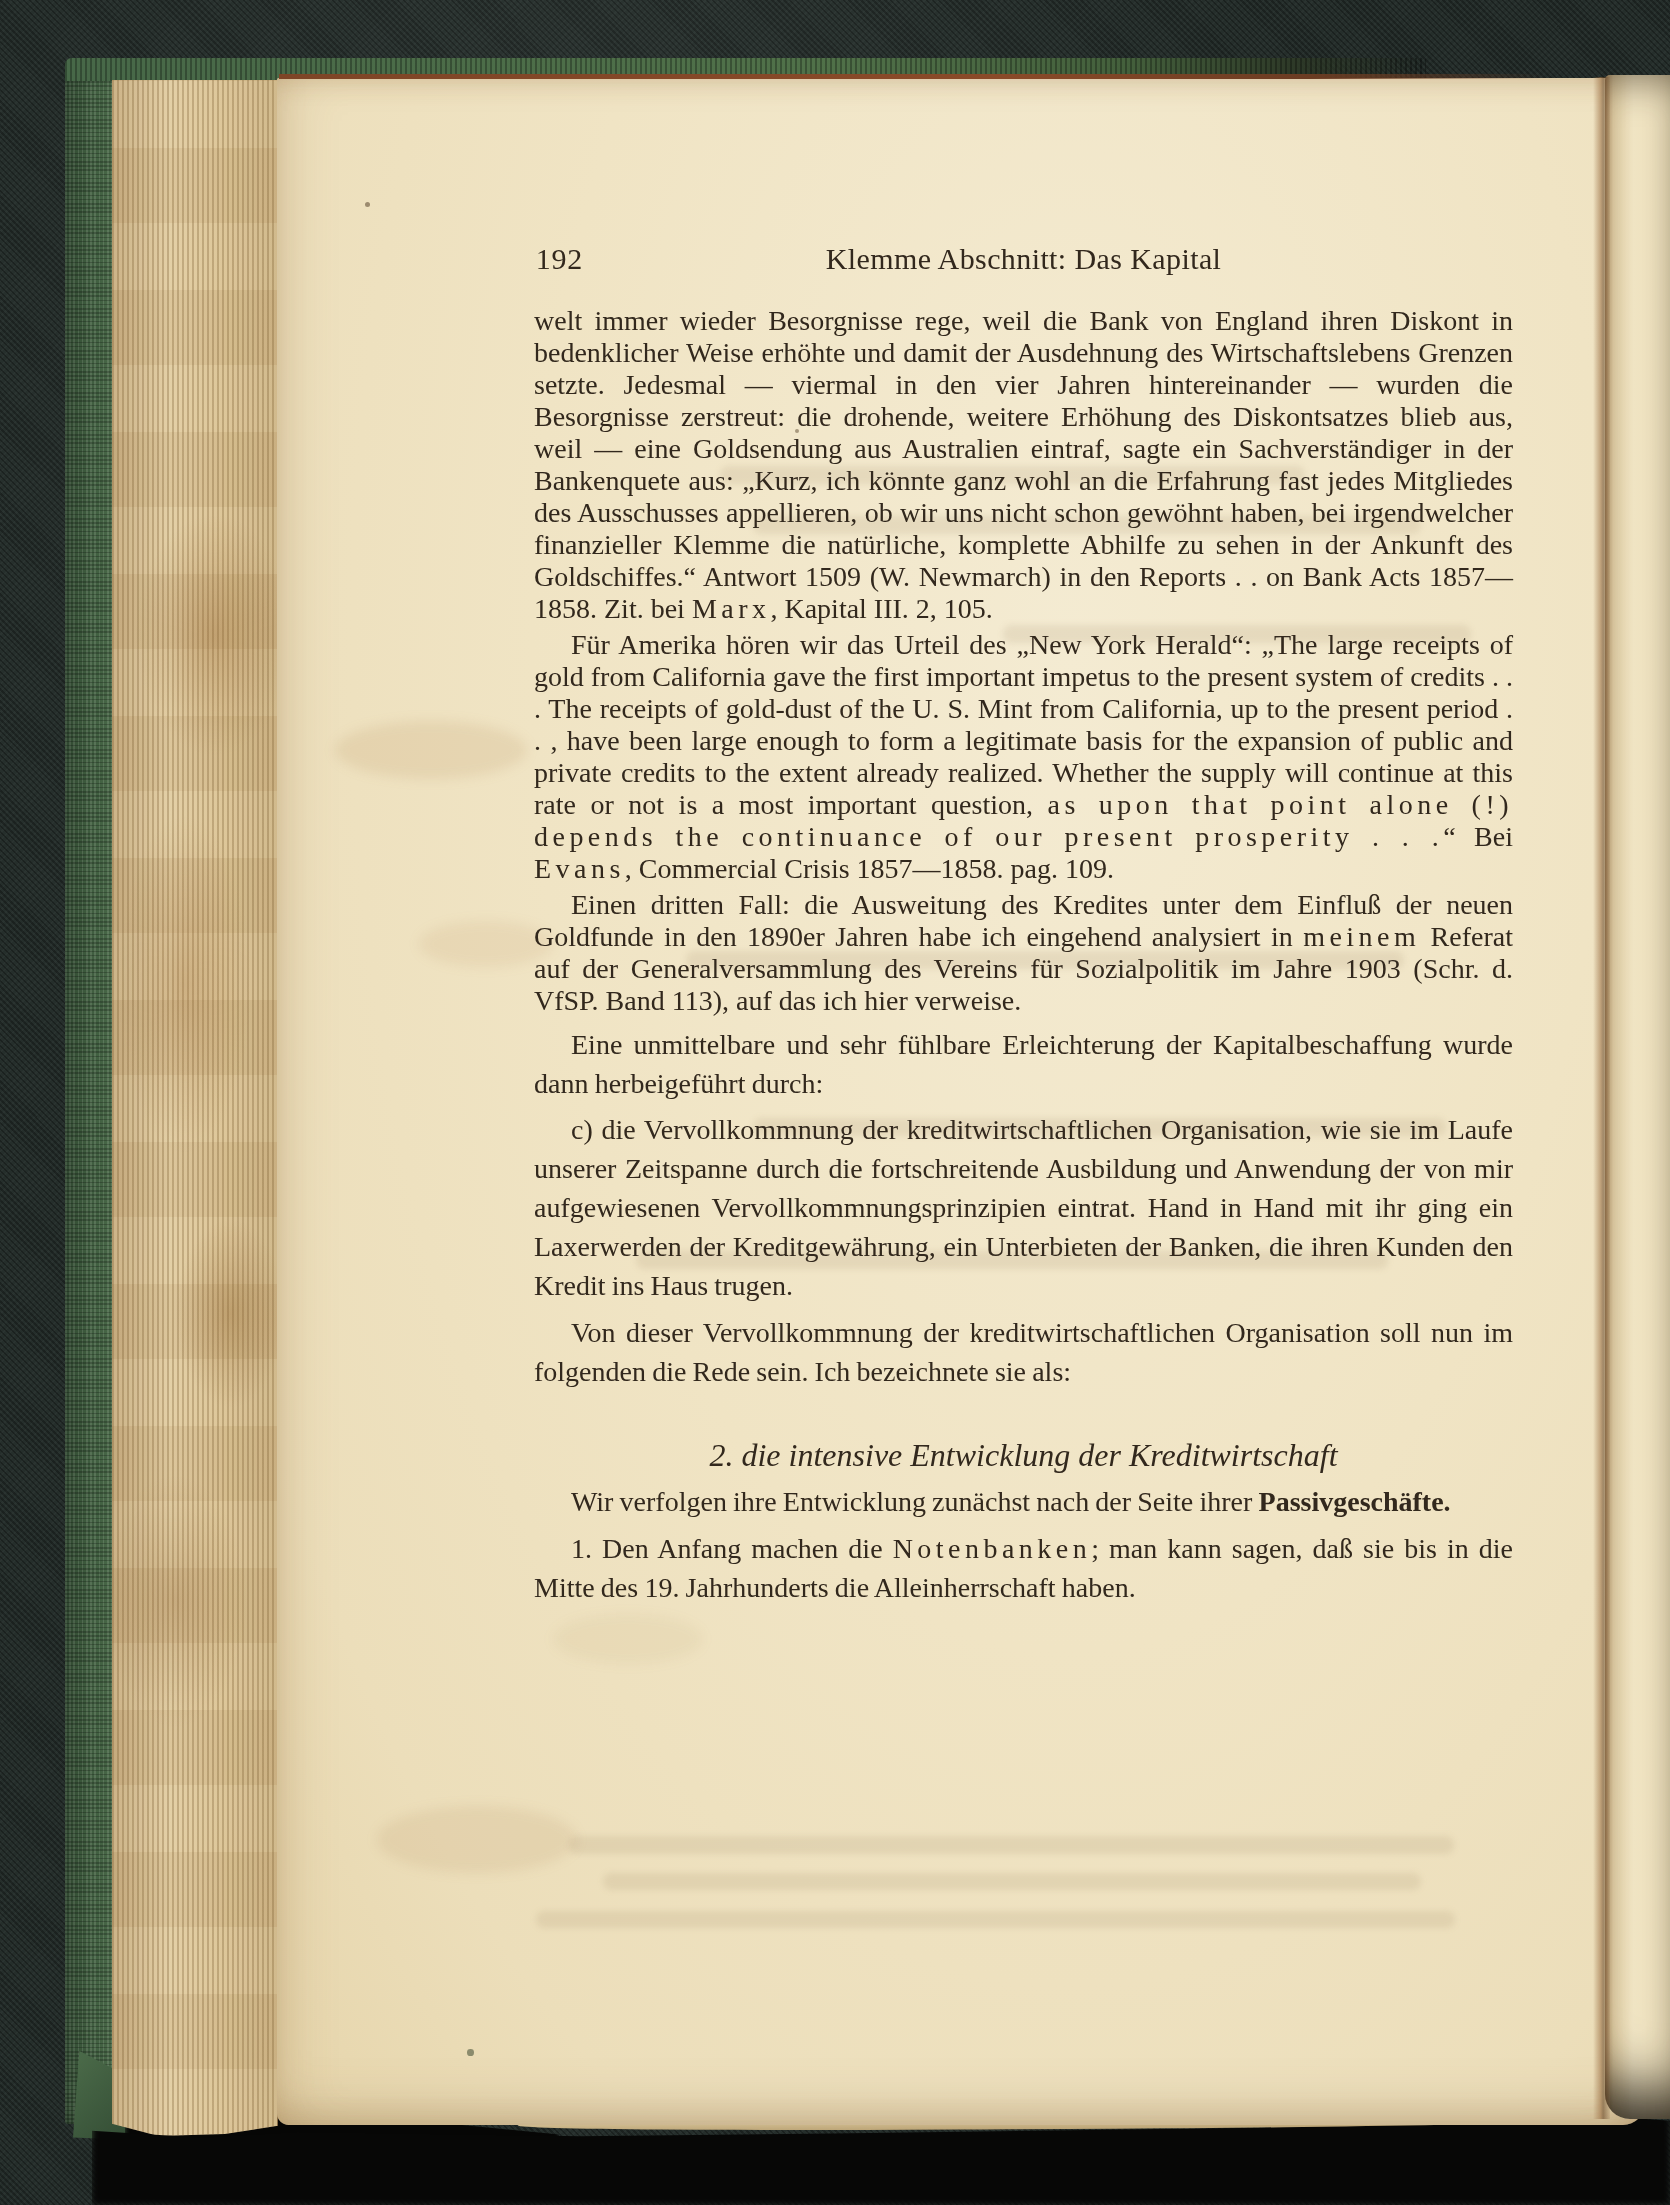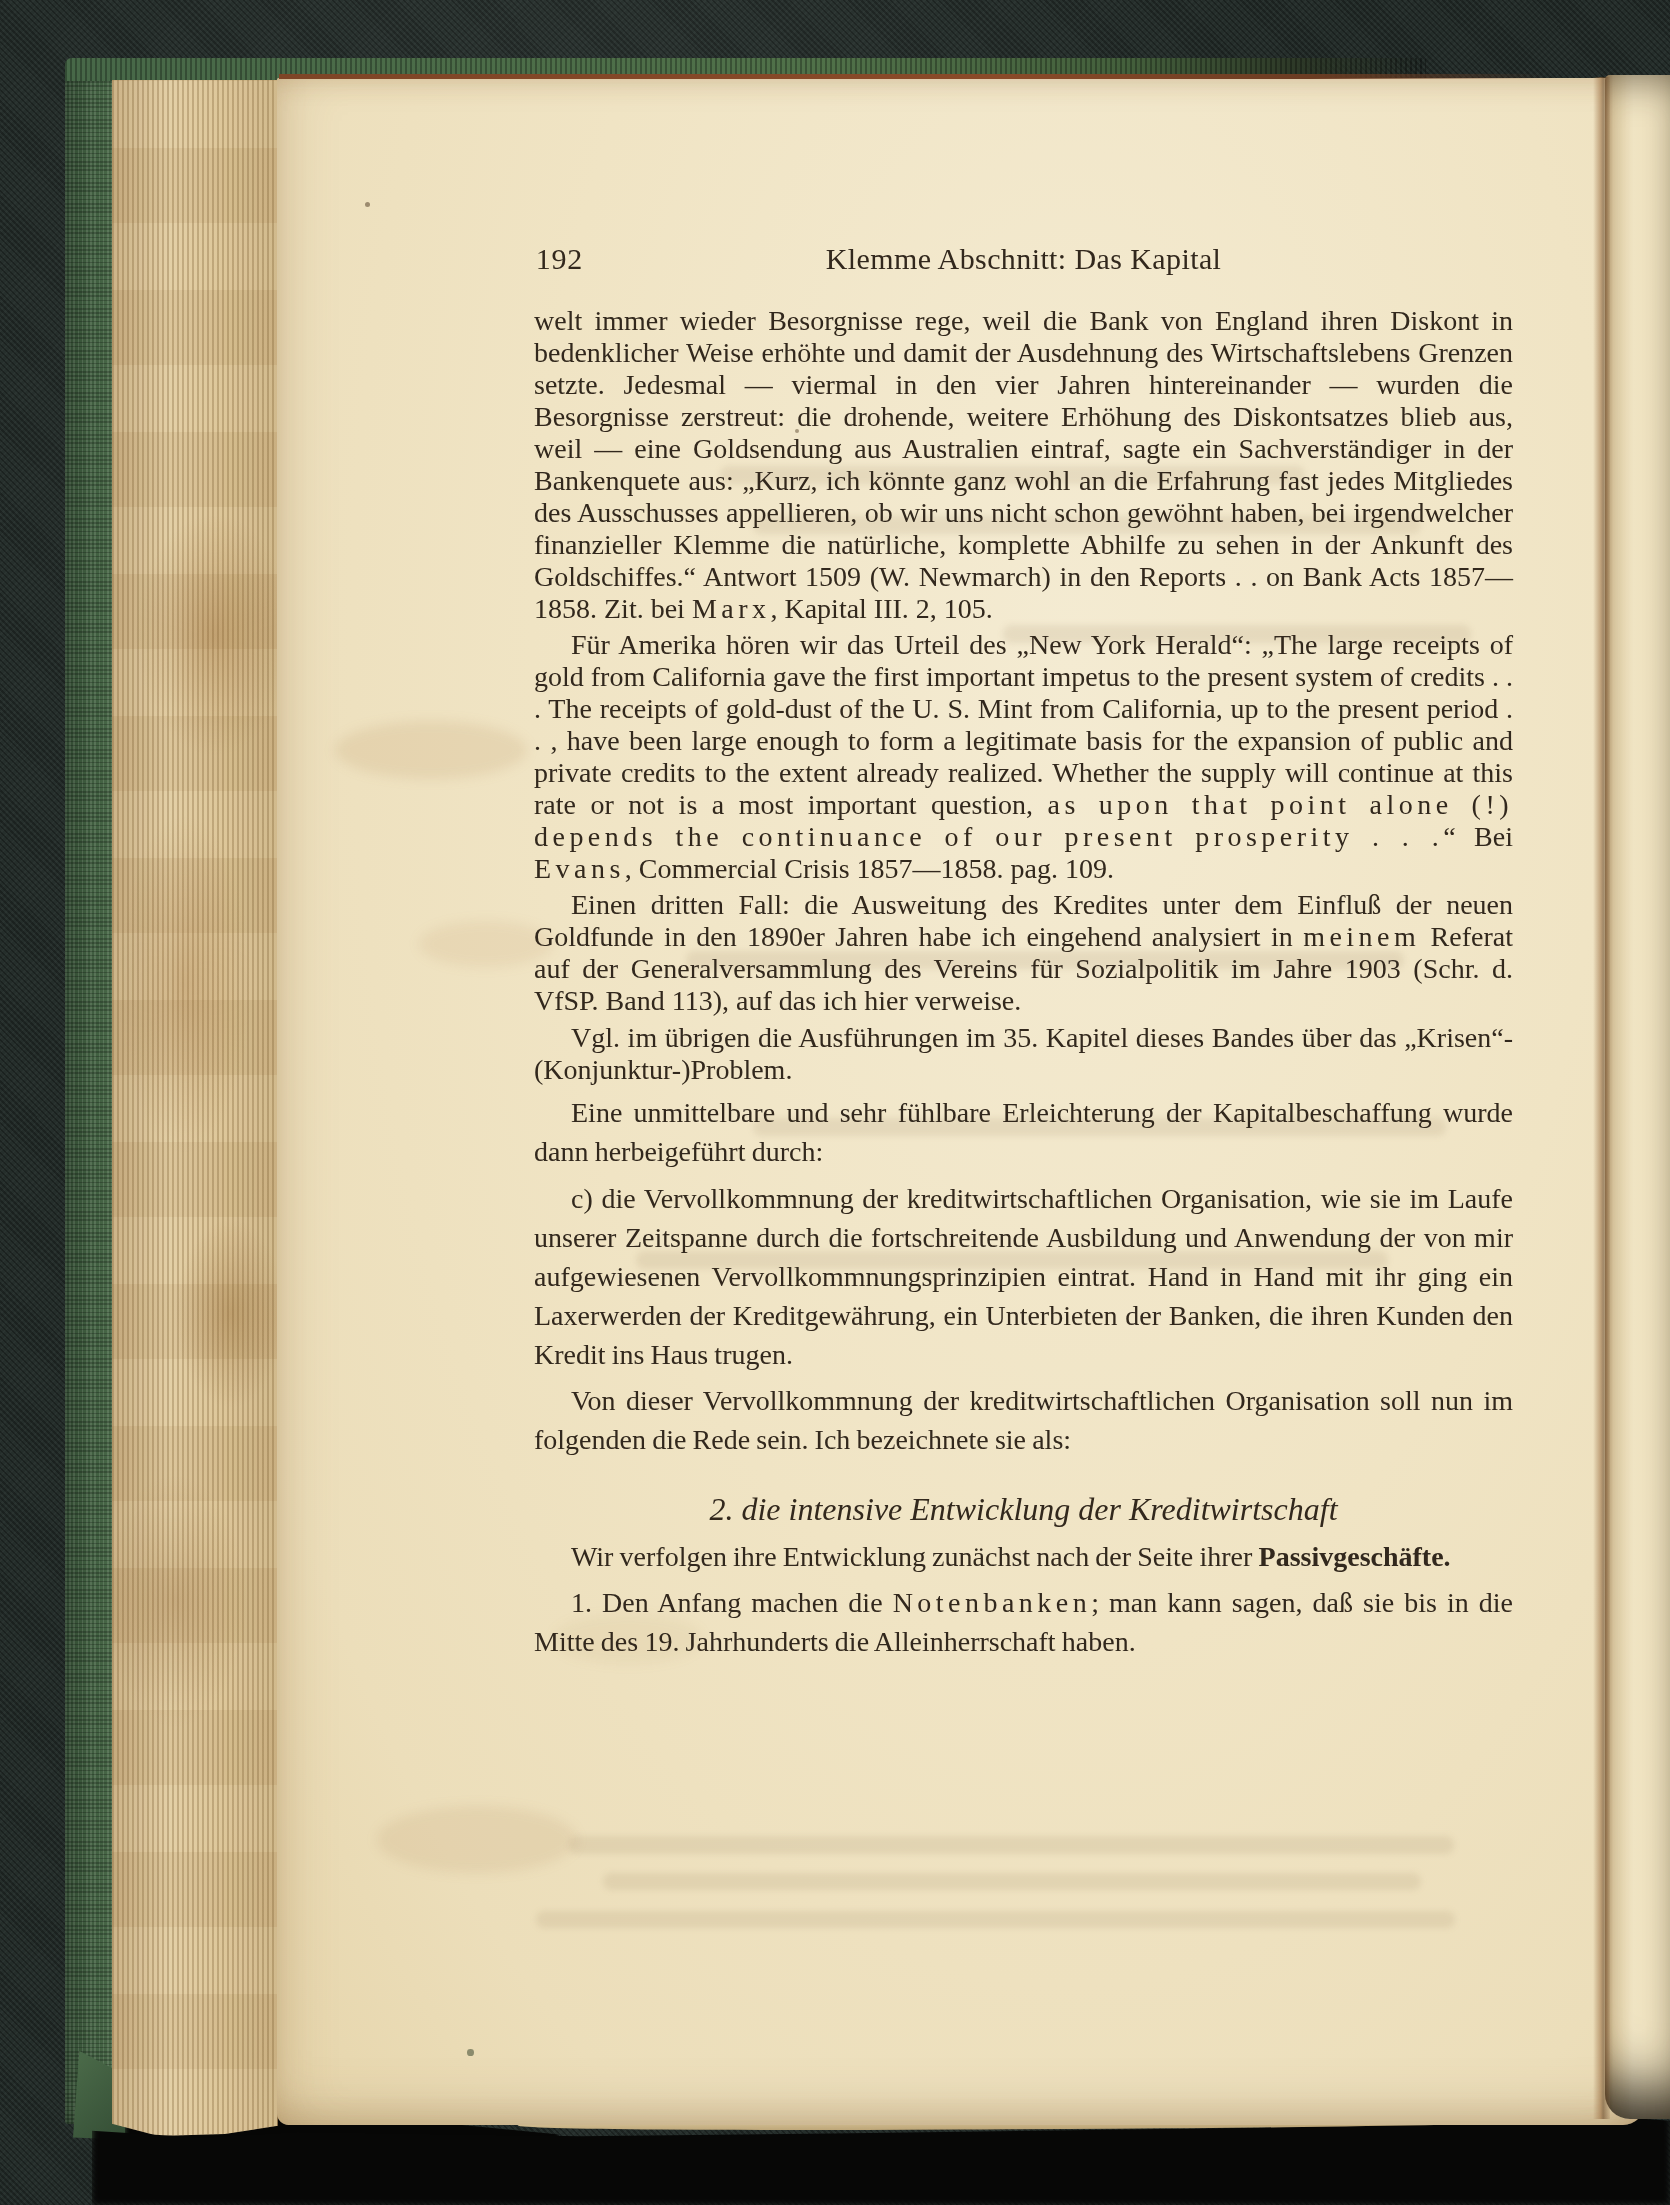--- a/index.html
+++ b/index.html
@@ -90,21 +90,21 @@
     font-size:30px;line-height:37px;}
   .folio{position:absolute;left:1.7px;top:0;letter-spacing:0.8px;}
   .running-title{position:absolute;left:0;top:0;width:100%;text-align:center;letter-spacing:0.4px;}
   .text-block{position:absolute;left:257px;top:227px;width:979px;}
   .para{margin:0;text-align:justify;hyphens:manual;}
   .para.small{font-size:28px;line-height:32px;}
   .para.small + .para.small{margin-top:4.2px;}
   .para.normal{font-size:28px;line-height:39px;margin-top:7.5px;word-spacing:-0.8px;}
   .para.indent{text-indent:37px;}
   .para.heading-italic{font-style:italic;font-size:32px;line-height:40px;text-align:center;
-    margin-top:30px;text-indent:0;}
+    margin-top:44px;text-indent:0;}
   .para.heading-bold{font-weight:bold;font-size:28px;line-height:37px;text-align:center;
     margin-top:15px;margin-bottom:5px;text-indent:0;}
   .seg-spaced{letter-spacing:0.16em;}
   .seg-bold{font-weight:bold;}
 </style>
 </head>
 <body>
 
 <div id="scene">
   <div class="backdrop"></div>
@@ -141,21 +141,20 @@
 
     <div class="page-inner">
       <div class="page-header">
         <span class="folio">192</span>
         <span class="running-title">Klemme Abschnitt: Das Kapital</span>
       </div>
       <div class="text-block">
           <p class="para small"><span>welt immer wieder Besorgnisse rege, weil die Bank von England ihren Diskont in bedenklicher Weise erhöhte und damit der Ausdehnung des Wirtschaftslebens Grenzen setzte. Jedesmal — viermal in den vier Jahren hintereinander — wurden die Besorgnisse zerstreut: die drohende, weitere Erhöhung des Diskontsatzes blieb aus, weil — eine Goldsendung aus Australien eintraf, sagte ein Sachverständiger in der Bankenquete aus: „Kurz, ich könnte ganz wohl an die Erfahrung fast jedes Mitgliedes des Ausschusses appellieren, ob wir uns nicht schon gewöhnt haben, bei irgendwelcher finanzieller Klemme die natürliche, komplette Abhilfe zu sehen in der Ankunft des Goldschiffes.“ Antwort 1509 (W. Newmarch) in den Reports . . on Bank Acts 1857—1858. Zit. bei </span><span class="seg-spaced">Marx</span><span>, Kapital III. 2, 105.</span></p>
           <p class="para small indent"><span>Für Amerika hören wir das Urteil des „New York Herald“: „The large receipts of gold from California gave the first important impetus to the present system of credits . . . The receipts of gold-dust of the U. S. Mint from California, up to the present period . . , have been large enough to form a legitimate basis for the expansion of public and private credits to the extent already realized. Whether the supply will continue at this rate or not is a most important question, </span><span class="seg-spaced">as upon that point alone (!) depends the continuance of our present prosperity . . .“</span><span> Bei </span><span class="seg-spaced">Evans</span><span>, Commercial Crisis 1857—1858. pag. 109.</span></p>
           <p class="para small indent"><span>Einen dritten Fall: die Ausweitung des Kredites unter dem Einfluß der neuen Goldfunde in den 1890er Jahren habe ich eingehend analysiert in </span><span class="seg-spaced">meinem</span><span> Referat auf der Generalversammlung des Vereins für Sozialpolitik im Jahre 1903 (Schr. d. VfSP. Band 113), auf das ich hier verweise.</span></p>
-          <p class="para small indent"><span>Vgl. im übrigen die Ausführungen im 35. Kapitel dieses Bandes über das „Krisen“-(Konjunktur-)Problem.</span></p>
           <p class="para normal indent"><span>Eine unmittelbare und sehr fühlbare Erleichterung der Kapitalbeschaffung wurde dann herbeigeführt durch:</span></p>
           <p class="para normal indent"><span>c) die Vervollkommnung der kreditwirtschaftlichen Organisation, wie sie im Laufe unserer Zeitspanne durch die fortschreitende Ausbildung und Anwendung der von mir aufgewiesenen Vervollkommnungsprinzipien eintrat. Hand in Hand mit ihr ging ein Laxerwerden der Kreditgewährung, ein Unterbieten der Banken, die ihren Kunden den Kredit ins Haus trugen.</span></p>
           <p class="para normal indent"><span>Von dieser Vervollkommnung der kreditwirtschaftlichen Organisation soll nun im folgenden die Rede sein. Ich bezeichnete sie als:</span></p>
           <p class="para heading-italic"><span>2. die intensive Entwicklung der Kreditwirtschaft</span></p>
           <p class="para normal indent"><span>Wir verfolgen ihre Entwicklung zunächst nach der Seite ihrer </span><span class="seg-bold">Passivgeschäfte.</span></p>
           <p class="para normal indent"><span>1. Den Anfang machen die </span><span class="seg-spaced">Notenbanken</span><span>; man kann sagen, daß sie bis in die Mitte des 19. Jahrhunderts die Alleinherrschaft haben.</span></p>
         </div>
     </div>
   </div>
 

